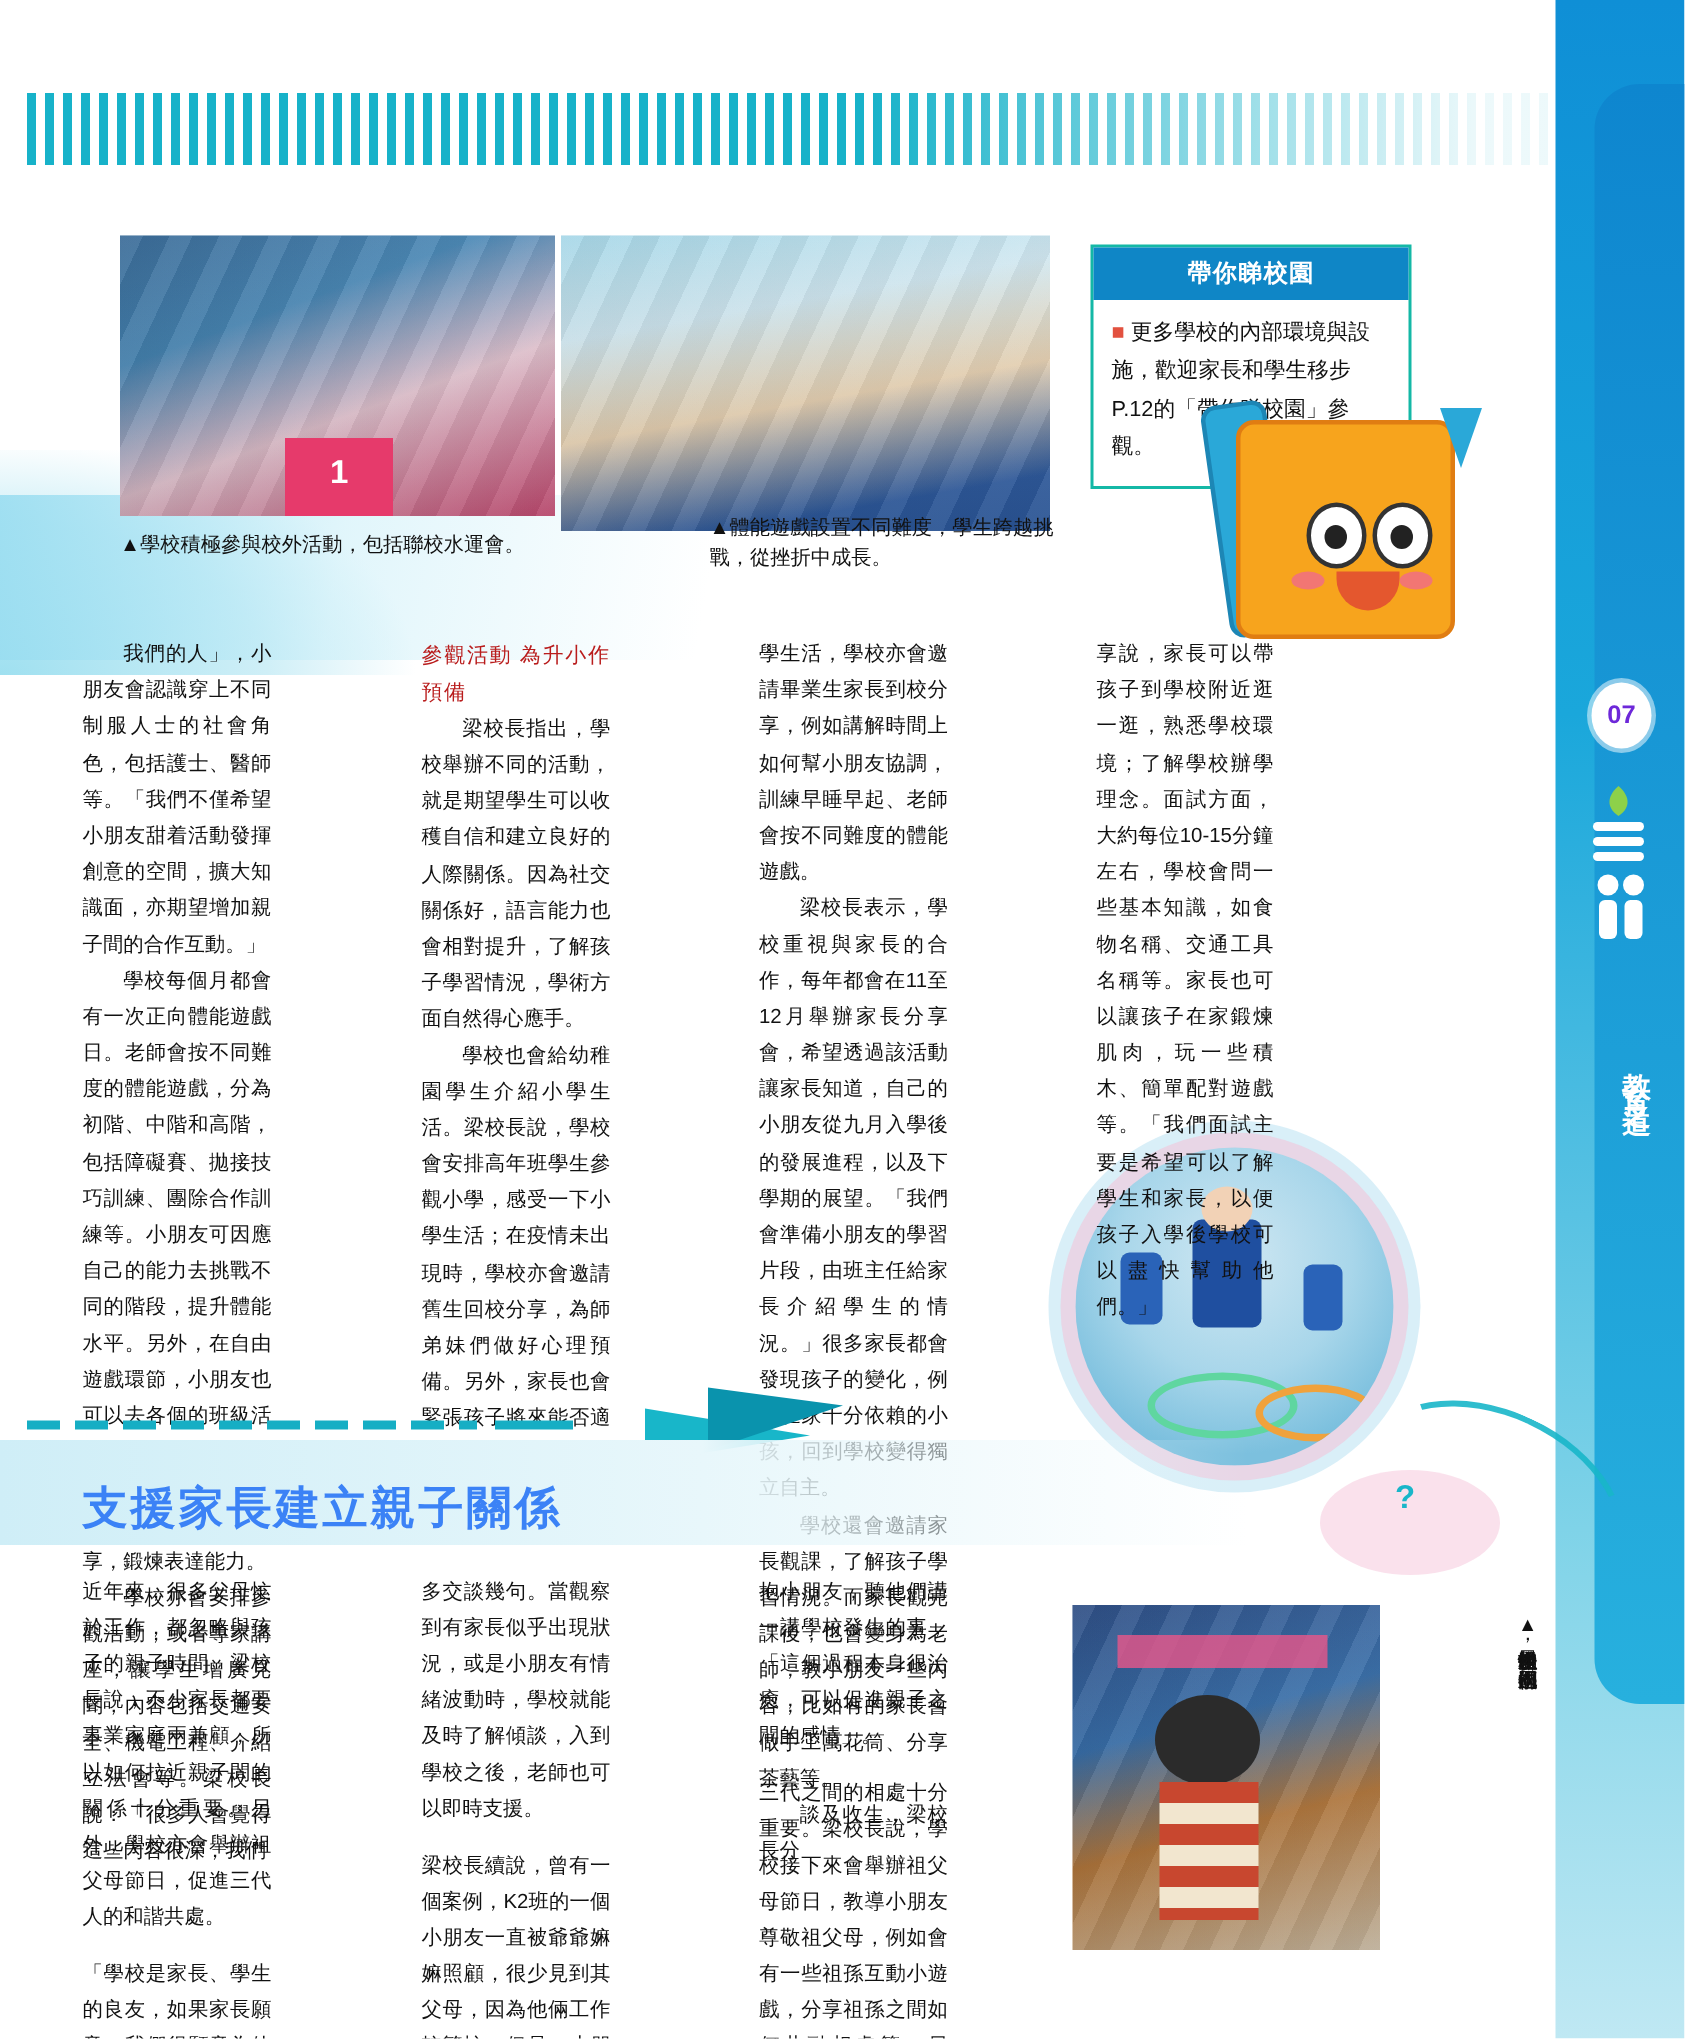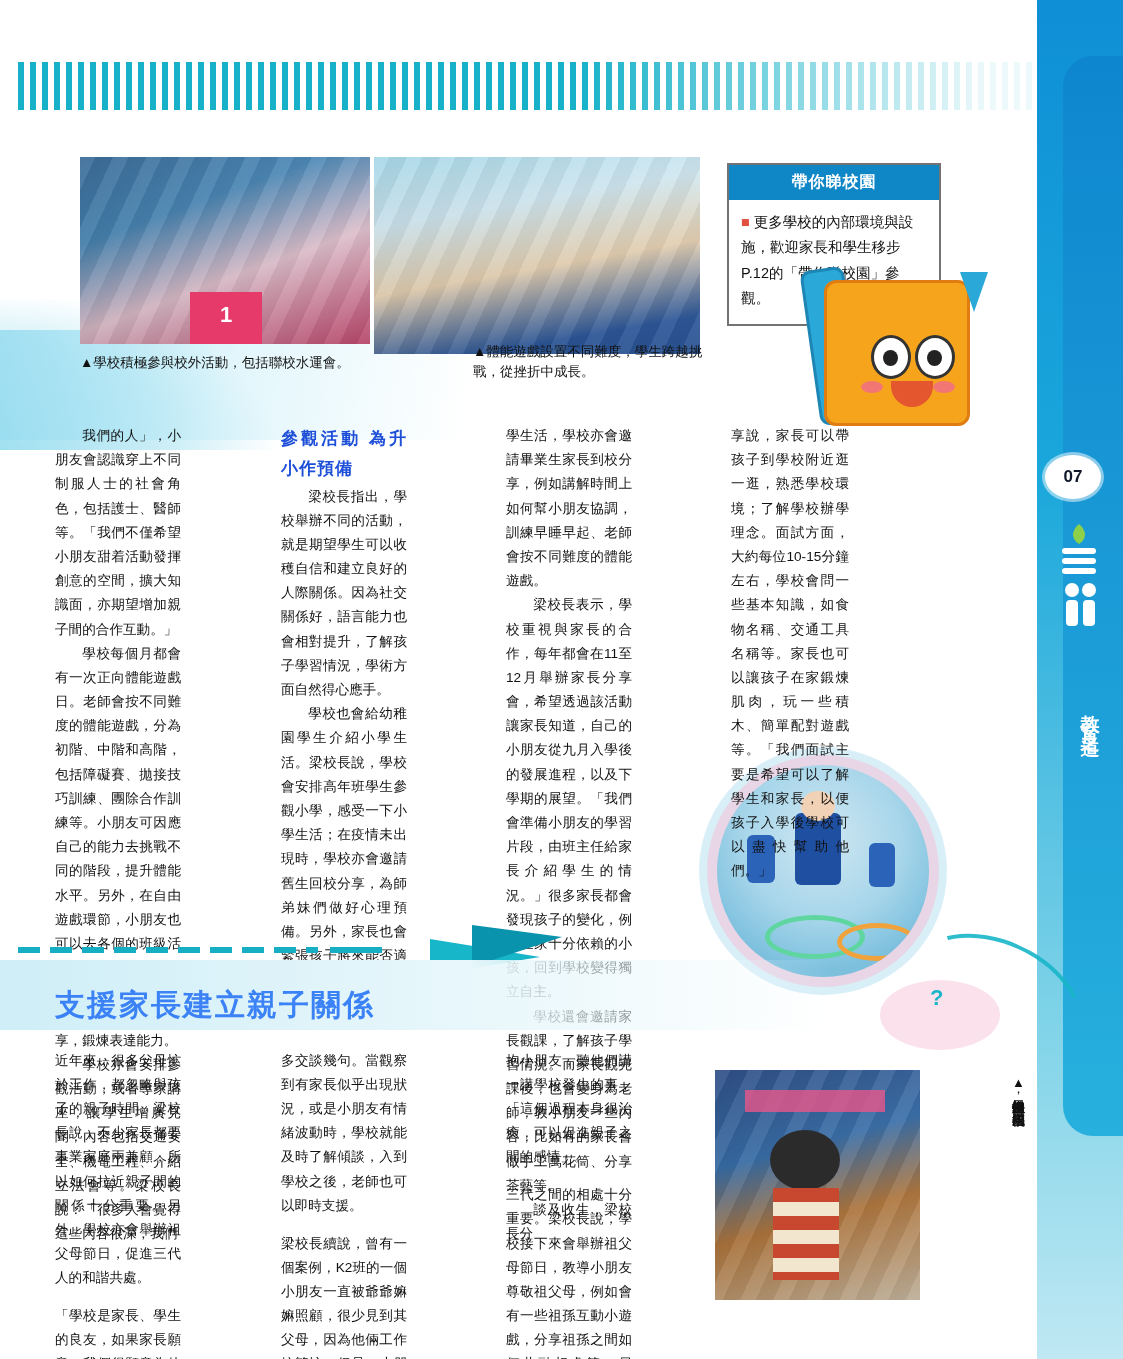--- a/index.html
+++ b/index.html
@@ -23,22 +23,22 @@
     position:absolute;right:0;top:0;width:86px;height:1359px;
     background:linear-gradient(180deg,#0f8fd6 0%,#1aa7db 35%,#7fd3e8 75%,#bfe8f3 100%);
     border-top-left-radius:0;
   }
   .rail-inner{
     position:absolute;right:0;top:56px;width:60px;height:1080px;
     background:linear-gradient(180deg,#0e86cf,#27b0de);
     border-top-left-radius:30px;border-bottom-left-radius:30px;
   }
   .page-num{
-    position:absolute;right:22px;top:455px;width:56px;height:44px;border-radius:50%;
-    background:#ffffff;color:#0f172a;font-size:17px;font-weight:bold;
+    position:absolute;right:22px;top:455px;width:40px;height:44px;border-radius:50%;
+    background:#ffffff;color:#6d28d9;font-size:17px;font-weight:bold;
     display:flex;align-items:center;justify-content:center;
     box-shadow:0 0 0 3px rgba(255,255,255,.5);
   }
   .rail-icon{
     position:absolute;right:18px;top:510px;width:52px;height:140px;
     display:flex;flex-direction:column;align-items:center;justify-content:center;gap:3px;
   }
   .rail-vert-text{
     position:absolute;right:20px;top:700px;width:48px;
     writing-mode:vertical-rl;text-orientation:upright;
@@ -88,21 +88,21 @@
     overflow:hidden;
   }
   .cap-vert{
     position:absolute;writing-mode:vertical-rl;text-orientation:upright;
     font-size:13px;line-height:1.6;color:#111;
   }
   #cap-round{right:118px;top:800px;height:165px;color:#fff;}
   #cap-birthday{right:95px;top:1075px;height:215px;}
   
   .callout{
-    position:absolute;left:727px;top:163px;width:210px;border:2px solid #737373;background:#ffffff;
+    position:absolute;left:727px;top:163px;width:210px;border:2px solid #14b8a6;background:#ffffff;
   }
   .callout-title{
     background:#0f86c6;color:#fff;font-size:16px;font-weight:bold;text-align:center;
     padding:7px 0;letter-spacing:1px;
   }
   .callout-body{font-size:14.5px;line-height:1.75;padding:10px 12px 12px 12px;color:#111;}
   .callout-body .bullet{color:#e2513f;margin-right:4px;}
   
   .book{
     position:absolute;left:810px;top:258px;width:170px;height:175px;
@@ -125,21 +125,21 @@
   .bookmark{position:absolute;left:150px;top:14px;width:0;height:0;border-left:14px solid transparent;border-right:14px solid transparent;border-top:40px solid #2aa8d8;}
   
   .col{position:absolute;top:424px;width:126px;font-size:13.6px;line-height:1.78;color:#111;text-align:justify;}
   #col1{left:55px;}
   #col2{left:281px;}
   #col3{left:506px;}
   #col4{left:731px;width:118px;}
   .col p{margin:0 0 0 0;text-indent:2em;}
   .col p.noindent{text-indent:0;}
   .subhead{
-    font-size:17px;font-weight:bold;color:#1d4ed8;margin:14px 0 6px 0;letter-spacing:1px;text-indent:0;
+    font-size:14px;font-weight:normal;color:#b91c1c;margin:14px 0 6px 0;letter-spacing:1px;text-indent:0;
   }
   
   .dashed{
     position:absolute;left:18px;top:947px;width:300px;height:6px;
     background:repeating-linear-gradient(to right,#16aec4 0 22px,transparent 22px 32px);
   }
   .dashed2{
     position:absolute;left:330px;top:947px;width:52px;height:6px;background:#16aec4;
   }
   .paper-plane{

